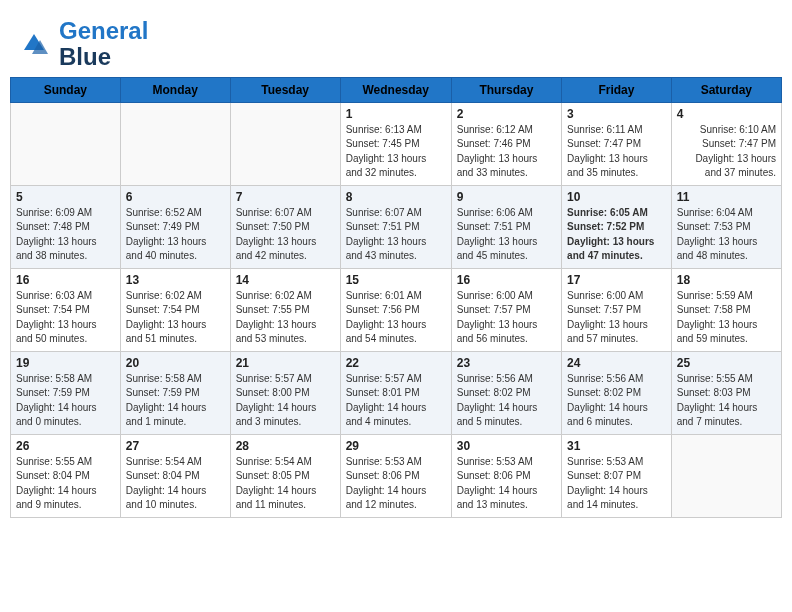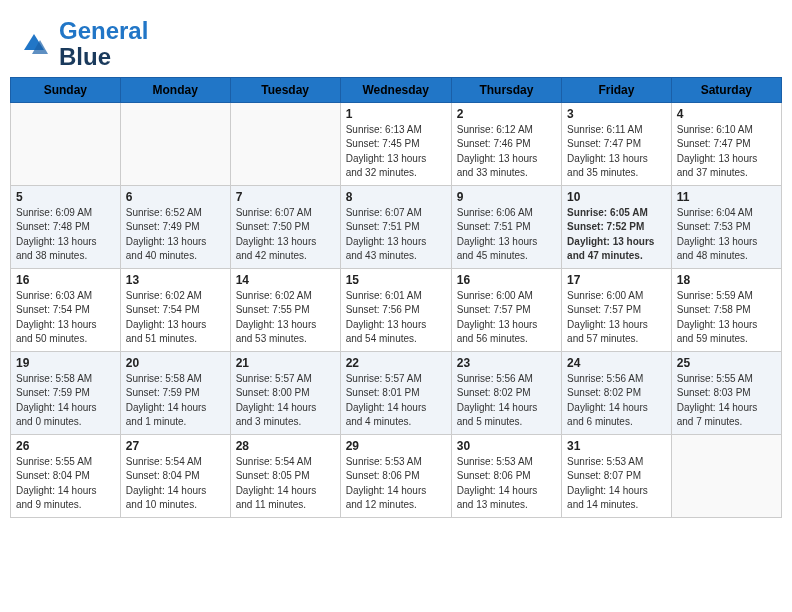--- a/index.html
+++ b/index.html
@@ -147,21 +147,21 @@
         </td>
         <td>
           <span class="day-num">3</span>
           <div class="day-info" style="white-space: pre-line;">Sunrise: 6:11 AM
 Sunset: 7:47 PM
 Daylight: 13 hours
 and 35 minutes.</div>
         </td>
         <td>
           <span class="day-num">4</span>
-          <div class="day-info" style="white-space: pre-line;">Sunrise: 6:10 AM
+          <div class="day-info" style="white-space: pre-line; text-align: right;">Sunrise: 6:10 AM
 Sunset: 7:47 PM
 Daylight: 13 hours
 and 37 minutes.</div>
         </td>
       </tr>
       <tr>
         <td>
           <span class="day-num">5</span>
           <div class="day-info" style="white-space: pre-line;">Sunrise: 6:09 AM
 Sunset: 7:48 PM

